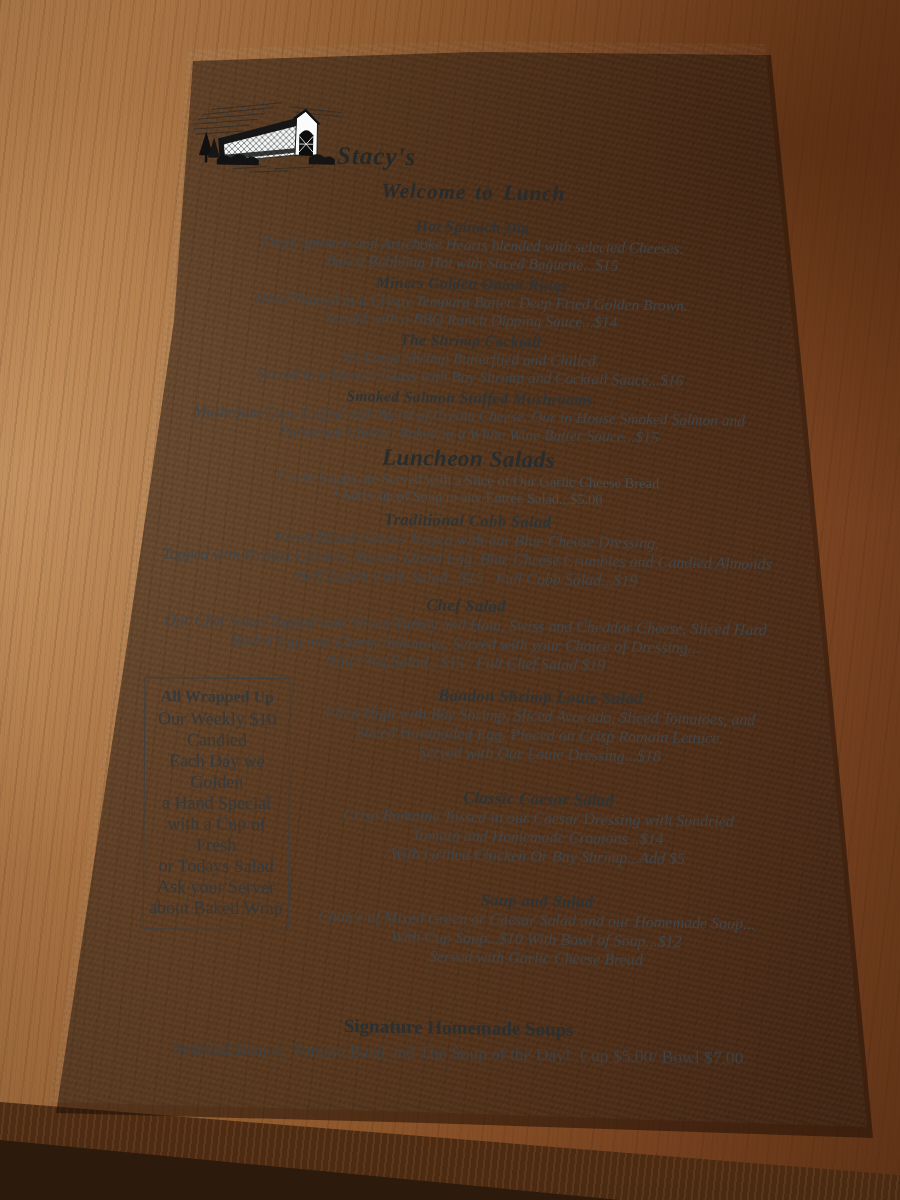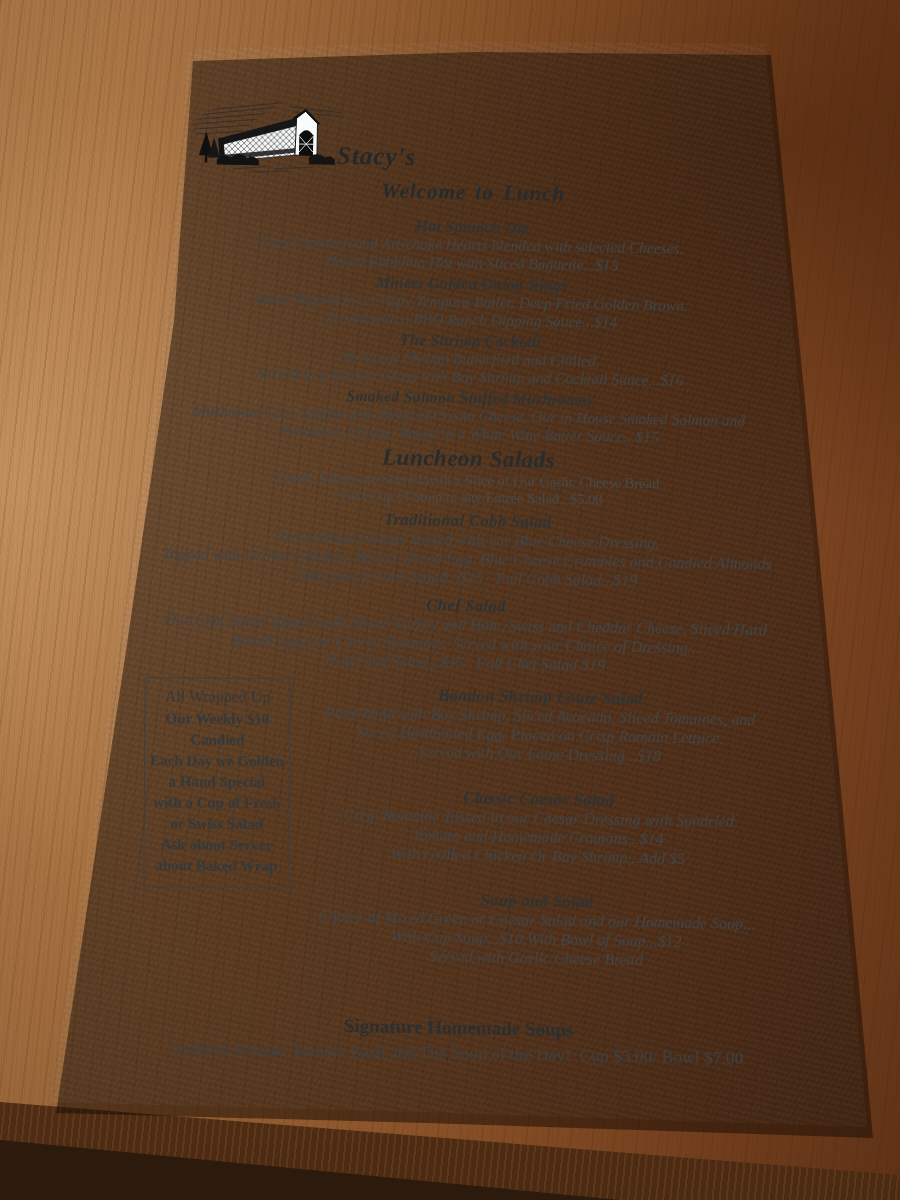--- a/index.html
+++ b/index.html
@@ -103,22 +103,22 @@
   .salad .h{font-size:16.5px;}
   .salad .d{font-size:16px;line-height:19px;}
   .salad{margin-bottom:10px;}
   .salad:nth-of-type(2){margin-bottom:12px;}
   .wrap-row{display:flex;align-items:flex-start;}
   .wrap-box{
     width:134px;border:1.5px solid #3b4043;padding:8px 5px 10px 5px;
     margin-left:6px;text-align:center;transform:rotate(-0.6deg);
     color:#33393c;
   }
-  .wrap-box .t{font-size:16px;font-weight:normal;line-height:20px;margin-bottom:2px;white-space:pre-wrap;}
-  .wrap-box .l{font-size:15px;line-height:21px;white-space:pre-wrap;font-weight:bold;}
+  .wrap-box .t{font-size:16px;font-weight:bold;line-height:20px;margin-bottom:2px;white-space:pre-wrap;}
+  .wrap-box .l{font-size:18px;line-height:21px;white-space:pre-wrap;}
   .right-col{flex:1;padding-top:4px;}
   .right-col .sec{margin-bottom:26px;}
   .right-col .h{font-size:16.5px;line-height:19px;}
   .right-col .d{font-size:16px;line-height:19px;}
   .soups{margin-top:24px;text-align:center;}
   .soups .sh{
     font-size:19px;line-height:24px;font-weight:bold;color:#2a2f31;white-space:pre-wrap;
   }
   .soups .sl{
     font-size:17.5px;line-height:26px;color:#3c4245;white-space:pre-wrap;
@@ -226,22 +226,22 @@
   </div>
 
   <div class="wrap-row">
     <div class="wrap-box">
       <div class="t">All Wrapped Up</div>
       <div class="l">Our Weekly $10</div>
       <div class="l">Candied</div>
       <div class="l">Each Day we Golden</div>
       <div class="l">a Hand Special</div>
       <div class="l">with a Cup of Fresh</div>
-      <div class="l">or Swiss Salad</div>
-      <div class="l">Ask about Server</div>
+      <div class="l">or Todays Salad</div>
+      <div class="l">Ask your Server</div>
       <div class="l">about Baked Wrap</div>
     </div>
     <div class="right-col">
       <div class="sec">
         <div class="h">Bandon Shrimp Louie Salad</div>
         <div class="d">Piled High with Bay Shrimp, Sliced Avocado, Sliced Tomatoes, and</div>
         <div class="d">Sliced Hardboiled Egg. Placed on Crisp Romain Lettuce.</div>
         <div class="d">Served with Our Louie Dressing...$18</div>
       </div>
       <div class="sec">

